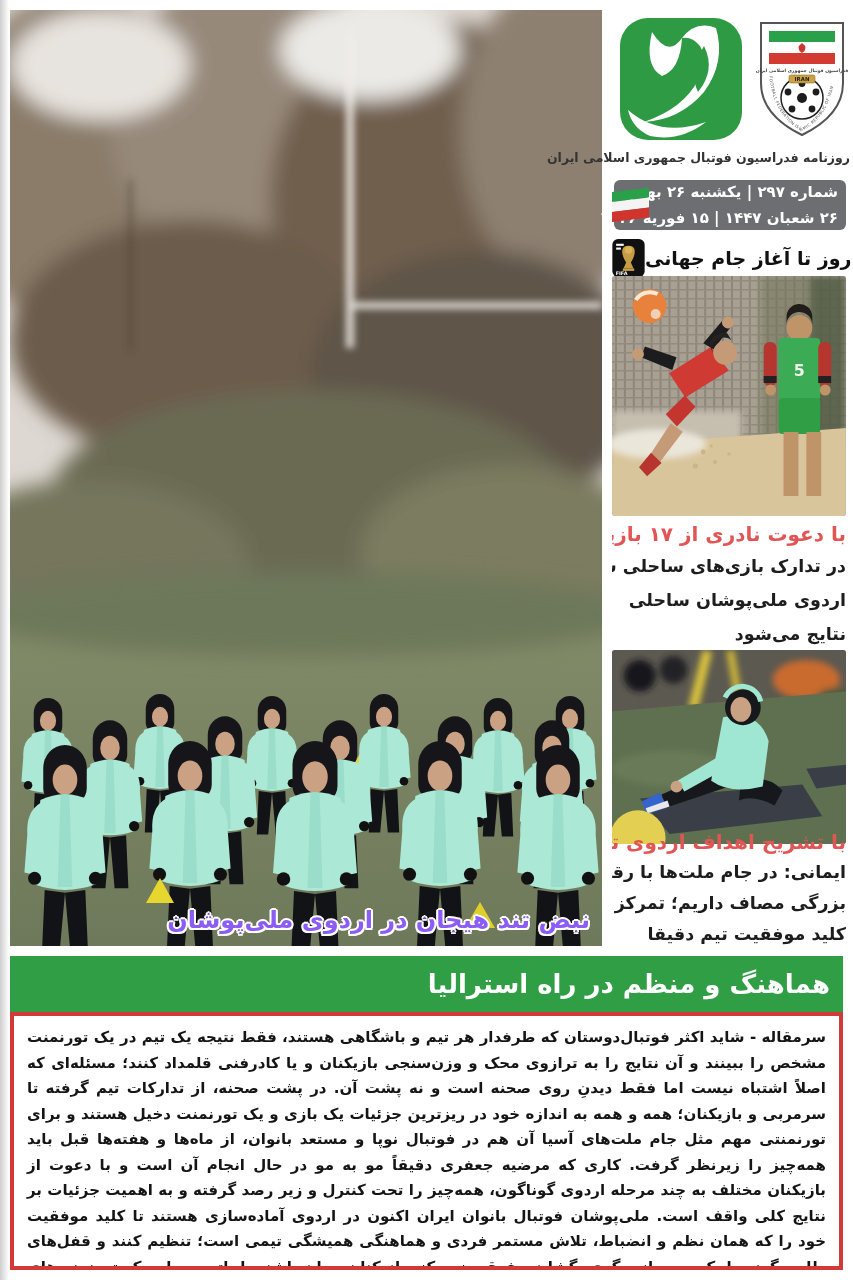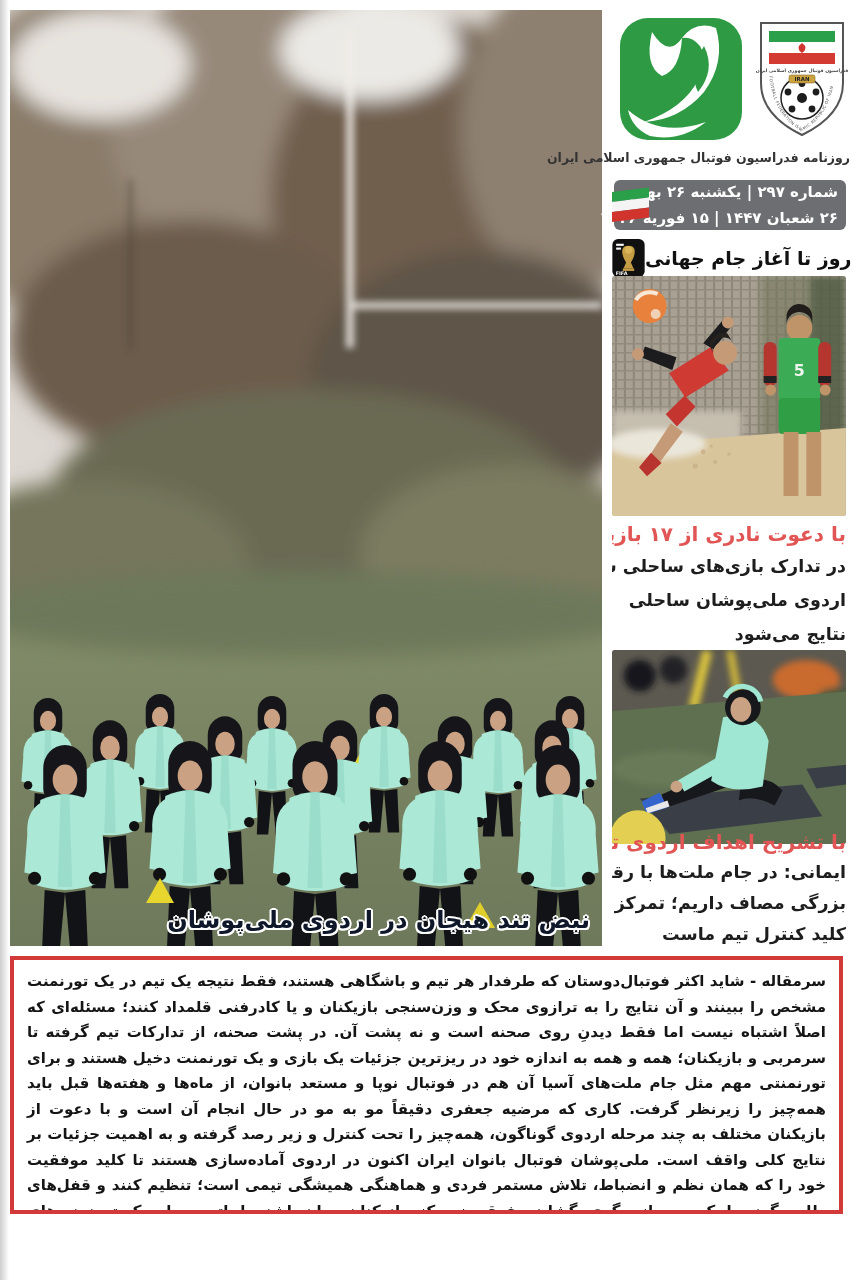--- a/index.html
+++ b/index.html
@@ -7,21 +7,21 @@
     position:relative;width:853px;height:1280px;background:#ffffff;overflow:hidden;
     font-family:"DejaVu Sans",sans-serif;margin:0 auto;
   }
   .edge-shade{position:absolute;left:0;top:0;bottom:0;width:9px;
     background:linear-gradient(to right,rgba(60,60,60,.25),rgba(60,60,60,0));}
   
   .lead{position:absolute;left:10px;top:10px;width:592px;height:936px;overflow:hidden;}
   .lead svg{display:block;width:100%;height:100%;}
   .lead-overlay{position:absolute;right:12px;left:6px;bottom:4px;text-align:right;direction:rtl;}
   .lead-kicker{
-    font-size:24px;font-weight:bold;color:#0f172a;margin-bottom:8px;
+    font-size:24px;font-weight:bold;color:#8b5cf6;margin-bottom:8px;
     text-shadow:2px 0 0 #fff,-2px 0 0 #fff,0 2px 0 #fff,0 -2px 0 #fff,
       1.5px 1.5px 0 #fff,-1.5px 1.5px 0 #fff,1.5px -1.5px 0 #fff,-1.5px -1.5px 0 #fff;
   }
   .lead-headline{
     font-size:52px;font-weight:bold;color:#e8272d;line-height:1.5;
     text-shadow:4px 0 0 #fff,-4px 0 0 #fff,0 4px 0 #fff,0 -4px 0 #fff,
       3px 3px 0 #fff,-3px 3px 0 #fff,3px -3px 0 #fff,-3px -3px 0 #fff;
   }
   
   .rail{position:absolute;left:612px;top:10px;width:236px;height:946px;}
@@ -298,22 +298,25 @@
           <path d="M-6,-54 a19 19 0 0 1 36 4" stroke="#9fe7d2" stroke-width="5" fill="none"></path>
         </g>
         <circle cx="26" cy="190" r="28" fill="#e3cf52"></circle>
       </svg>
     </div>
 
     <div class="caption cap2">
       <div class="cap-kicker">با تشریح اهداف اردوی تیم؛</div>
       <div class="cap-line">ایمانی: در جام ملت‌ها با رقبای</div>
       <div class="cap-line">بزرگی مصاف داریم؛ تمرکز و تلاش</div>
-      <div class="cap-line">کلید کنترل تیم ماست</div>
+      <div class="cap-line">کلید موفقیت تیم دقیقا</div>
     </div>
   </aside>
 
   <section class="editorial">
+    <div class="green-bar">
+      <span>هماهنگ و منظم در راه استرالیا</span>
+    </div>
     <div class="body-box">
       <p>سرمقاله - شاید اکثر فوتبال‌دوستان که طرفدار هر تیم و باشگاهی هستند، فقط نتیجه یک تیم در یک تورنمنت مشخص را ببینند و آن نتایج را به ترازوی محک و وزن‌سنجی بازیکنان و یا کادرفنی قلمداد کنند؛ مسئله‌ای که اصلاً اشتباه نیست اما فقط دیدنِ روی صحنه است و نه پشت آن. در پشت صحنه، از تدارکات تیم گرفته تا سرمربی و بازیکنان؛ همه و همه به اندازه خود در ریزترین جزئیات یک بازی و یک تورنمنت دخیل هستند و برای تورنمنتی مهم مثل جام ملت‌های آسیا آن هم در فوتبال نوپا و مستعد بانوان، از ماه‌ها و هفته‌ها قبل باید همه‌چیز را زیرنظر گرفت. کاری که مرضیه جعفری دقیقاً مو به مو در حال انجام آن است و با دعوت از بازیکنان مختلف به چند مرحله اردوی گوناگون، همه‌چیز را تحت کنترل و زیر رصد گرفته و به اهمیت جزئیات بر نتایج کلی واقف است. ملی‌پوشان فوتبال بانوان ایران اکنون در اردوی آماده‌سازی هستند تا کلید موفقیت خود را که همان نظم و انضباط، تلاش مستمر فردی و هماهنگی همیشگی تیمی است؛ تنظیم کنند و قفل‌های طلسم‌گونه را یکی پس از دیگری بگشایند. فرقی نمی‌کند بازیکنان جوان باشند یا باتجربه، این که تورنمنت‌های بزرگ را تجربه کرده‌اند یا نه هم همین‌طور؛ مهم برای جعفری و کادرش، این است که بازیکنان با سه فاکتور مهم فوق، خودشان را وفق بدهند و در این ماشین به بهترین شکل حرکت کنند تا در نهایت، شادی از آن ایرانیان باشد و غرور ملی همه ما به غلیان بیفتد.</p>
     </div>
   </section>
 </div>
 
 </body></html>

